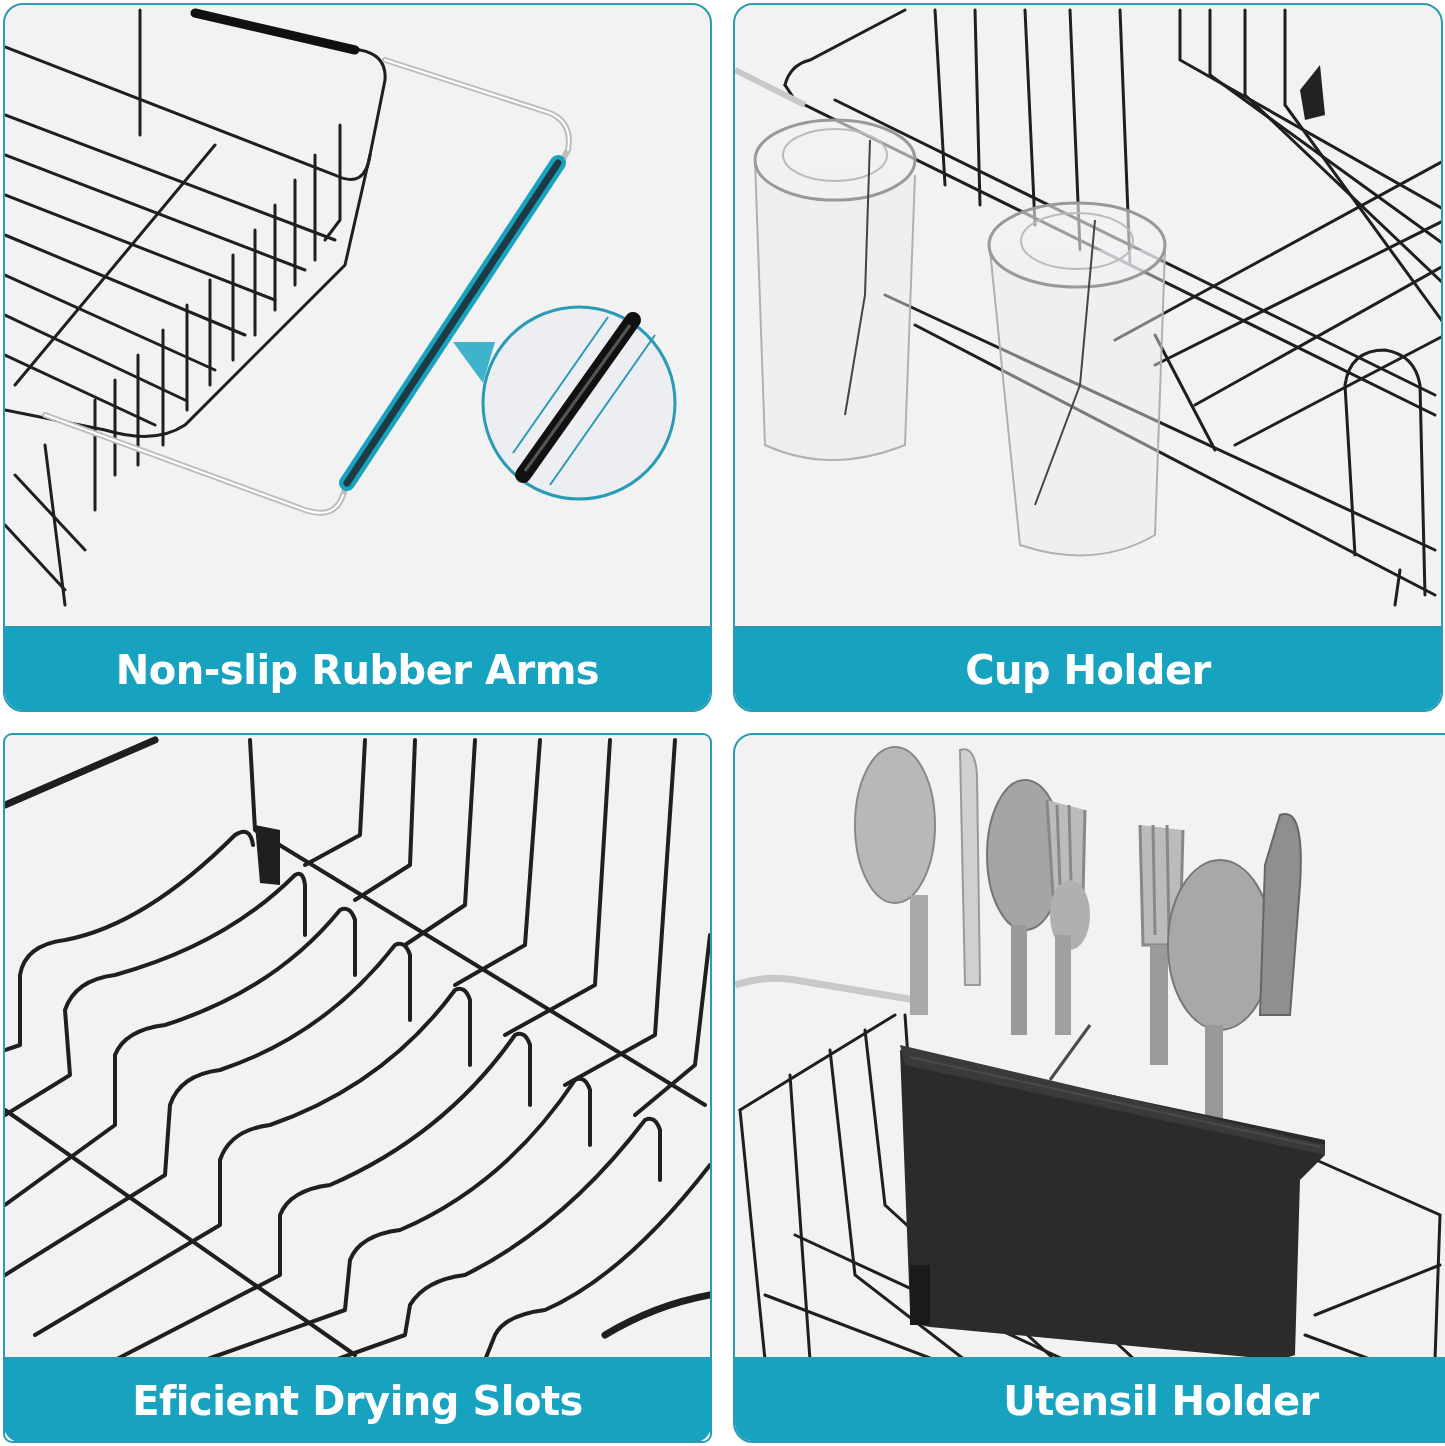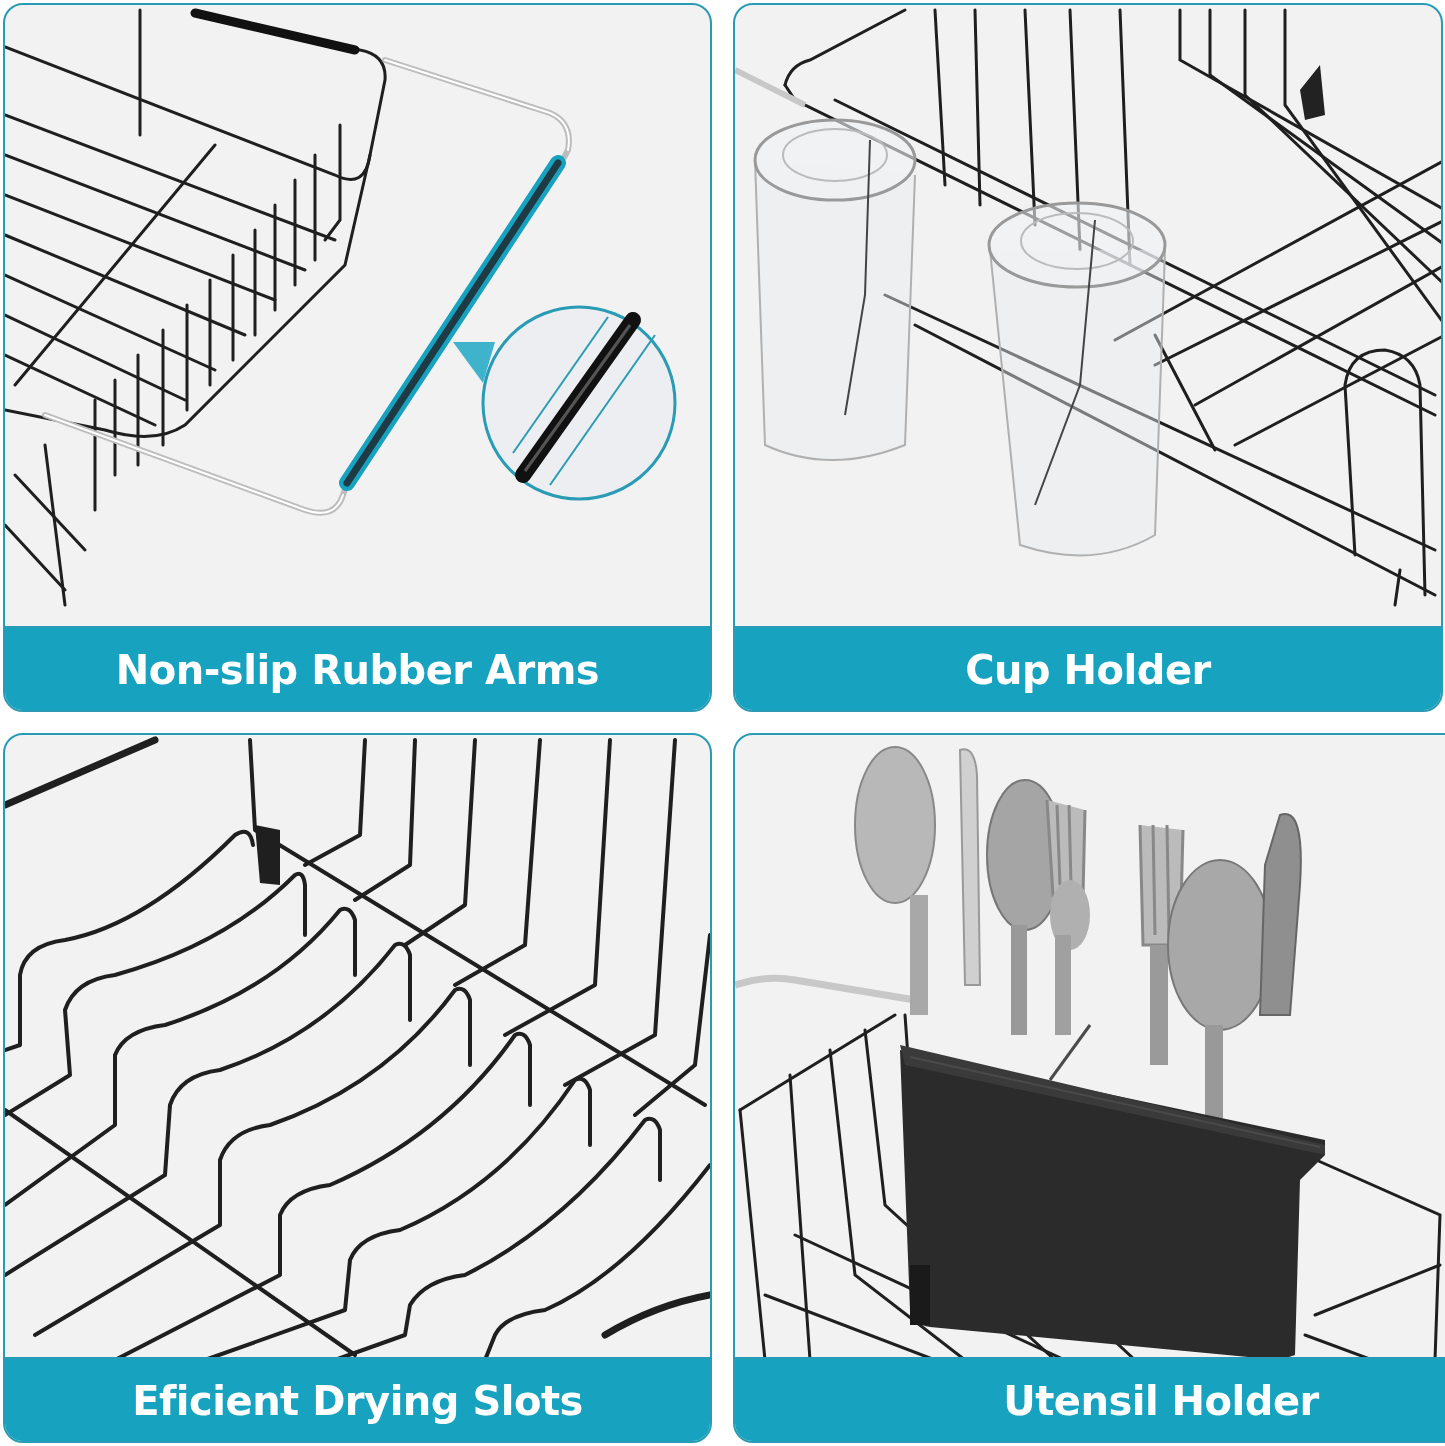--- a/index.html
+++ b/index.html
@@ -125,21 +125,21 @@
       <ellipse cx="342" cy="240" rx="88" ry="42" fill="rgba(240,242,245,0.6)" stroke="#999" stroke-width="3"></ellipse>
       <ellipse cx="342" cy="236" rx="56" ry="28" fill="none" stroke="#bbb" stroke-width="2"></ellipse>
       <path d="M360 215 L345 380 L300 500" stroke="#444" stroke-width="2" fill="none"></path>
     </g>
   </svg>
   <div class="label-bar">
     <span class="label-text">Cup Holder</span>
   </div>
 </div>
 
-<div class="panel" style="left:3px; top:733px; width:709px; height:710px;">
+<div class="panel" style="left:3px; top:733px; width:709px; height:710px;border-radius:9px;">
   <svg class="art" width="709" height="625" viewBox="0 0 709 625">
     <g fill="none" stroke="#1f1f1f" stroke-width="4" stroke-linecap="round" stroke-linejoin="round">
       <path d="M0 70 L150 5" stroke-width="7"></path>
       <path d="M245 5 L250 95 L700 370"></path>
       <path d="M0 375 L350 620"></path>
       <path d="M360 5 L355 100 L300 130"></path>
         <path d="M410 5 L405 130 L350 165"></path>
       <path d="M470 5 L460 170 L400 210"></path>
         <path d="M535 5 L520 210 L450 250"></path>
       <path d="M605 5 L590 250 L500 300"></path>

